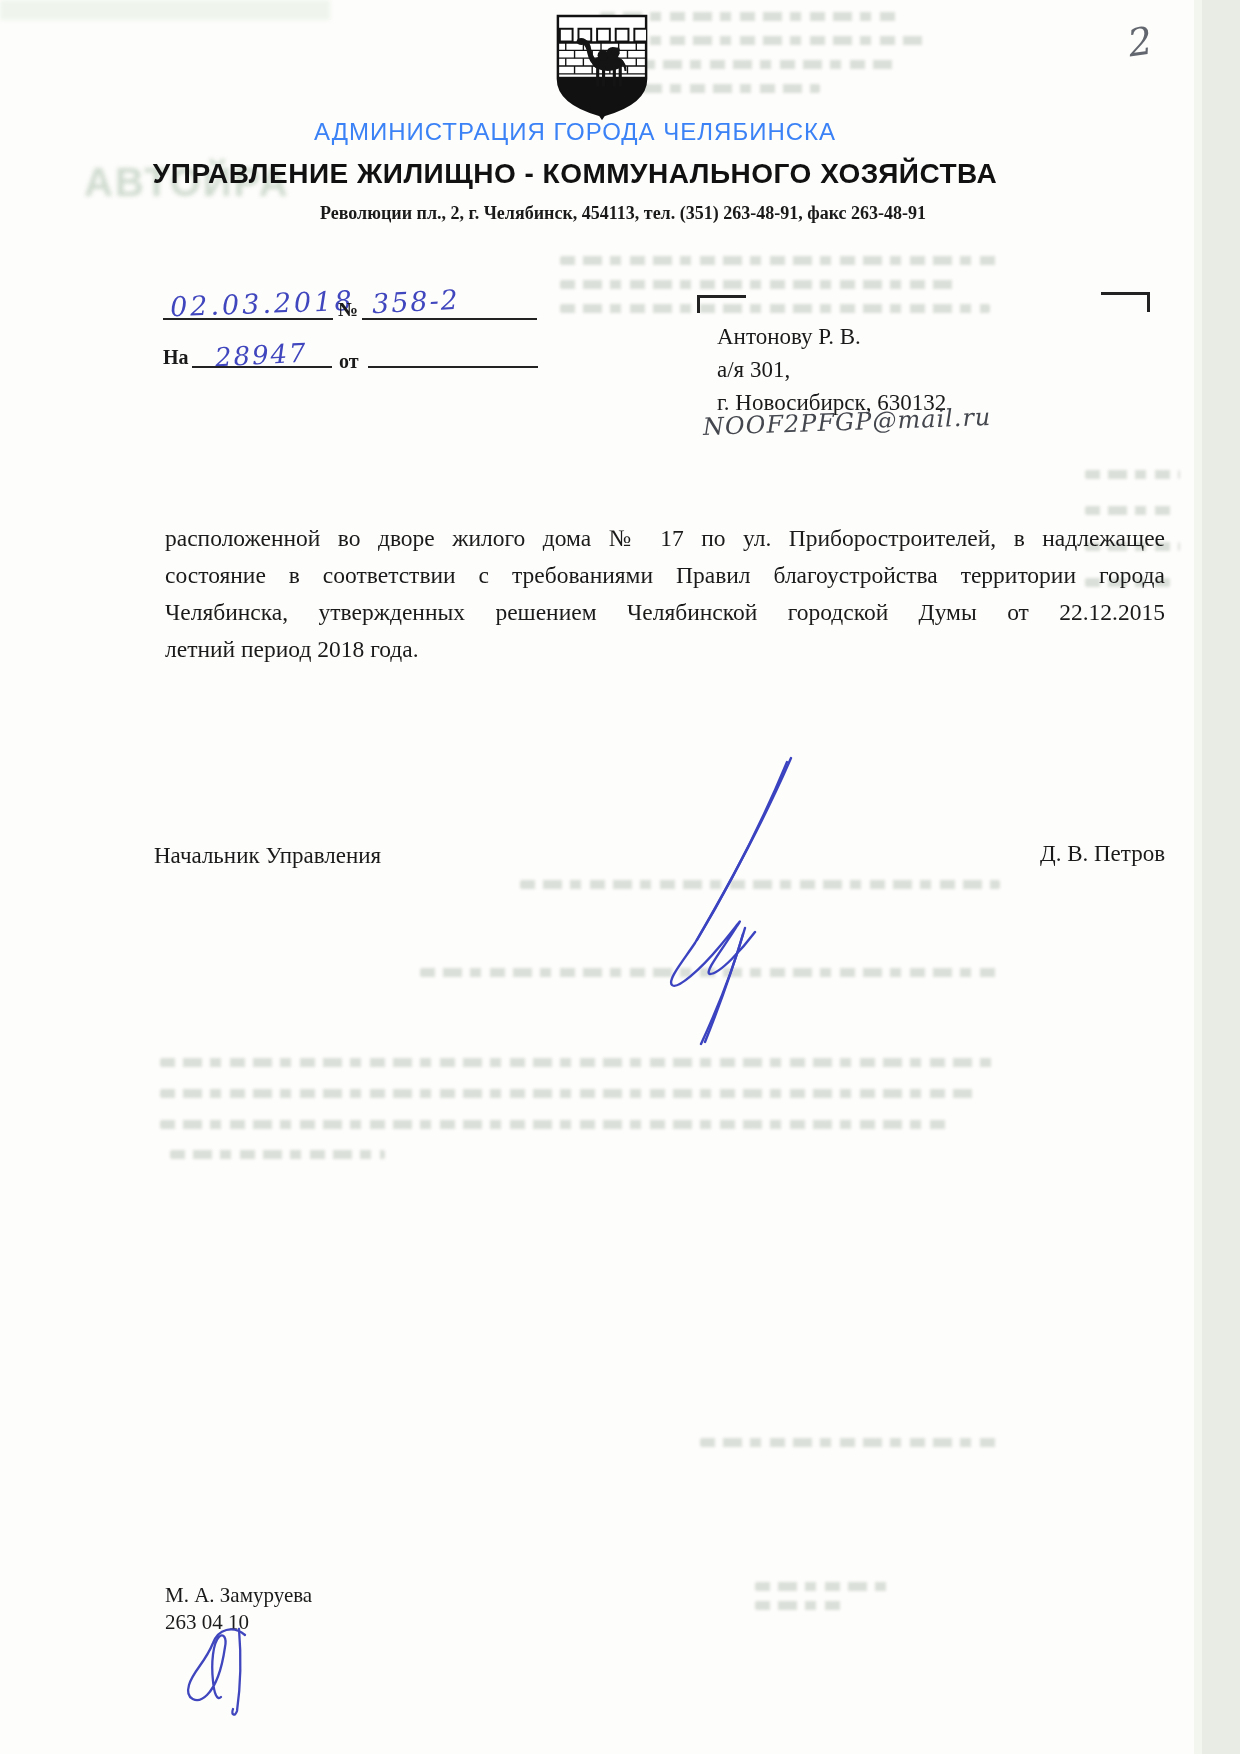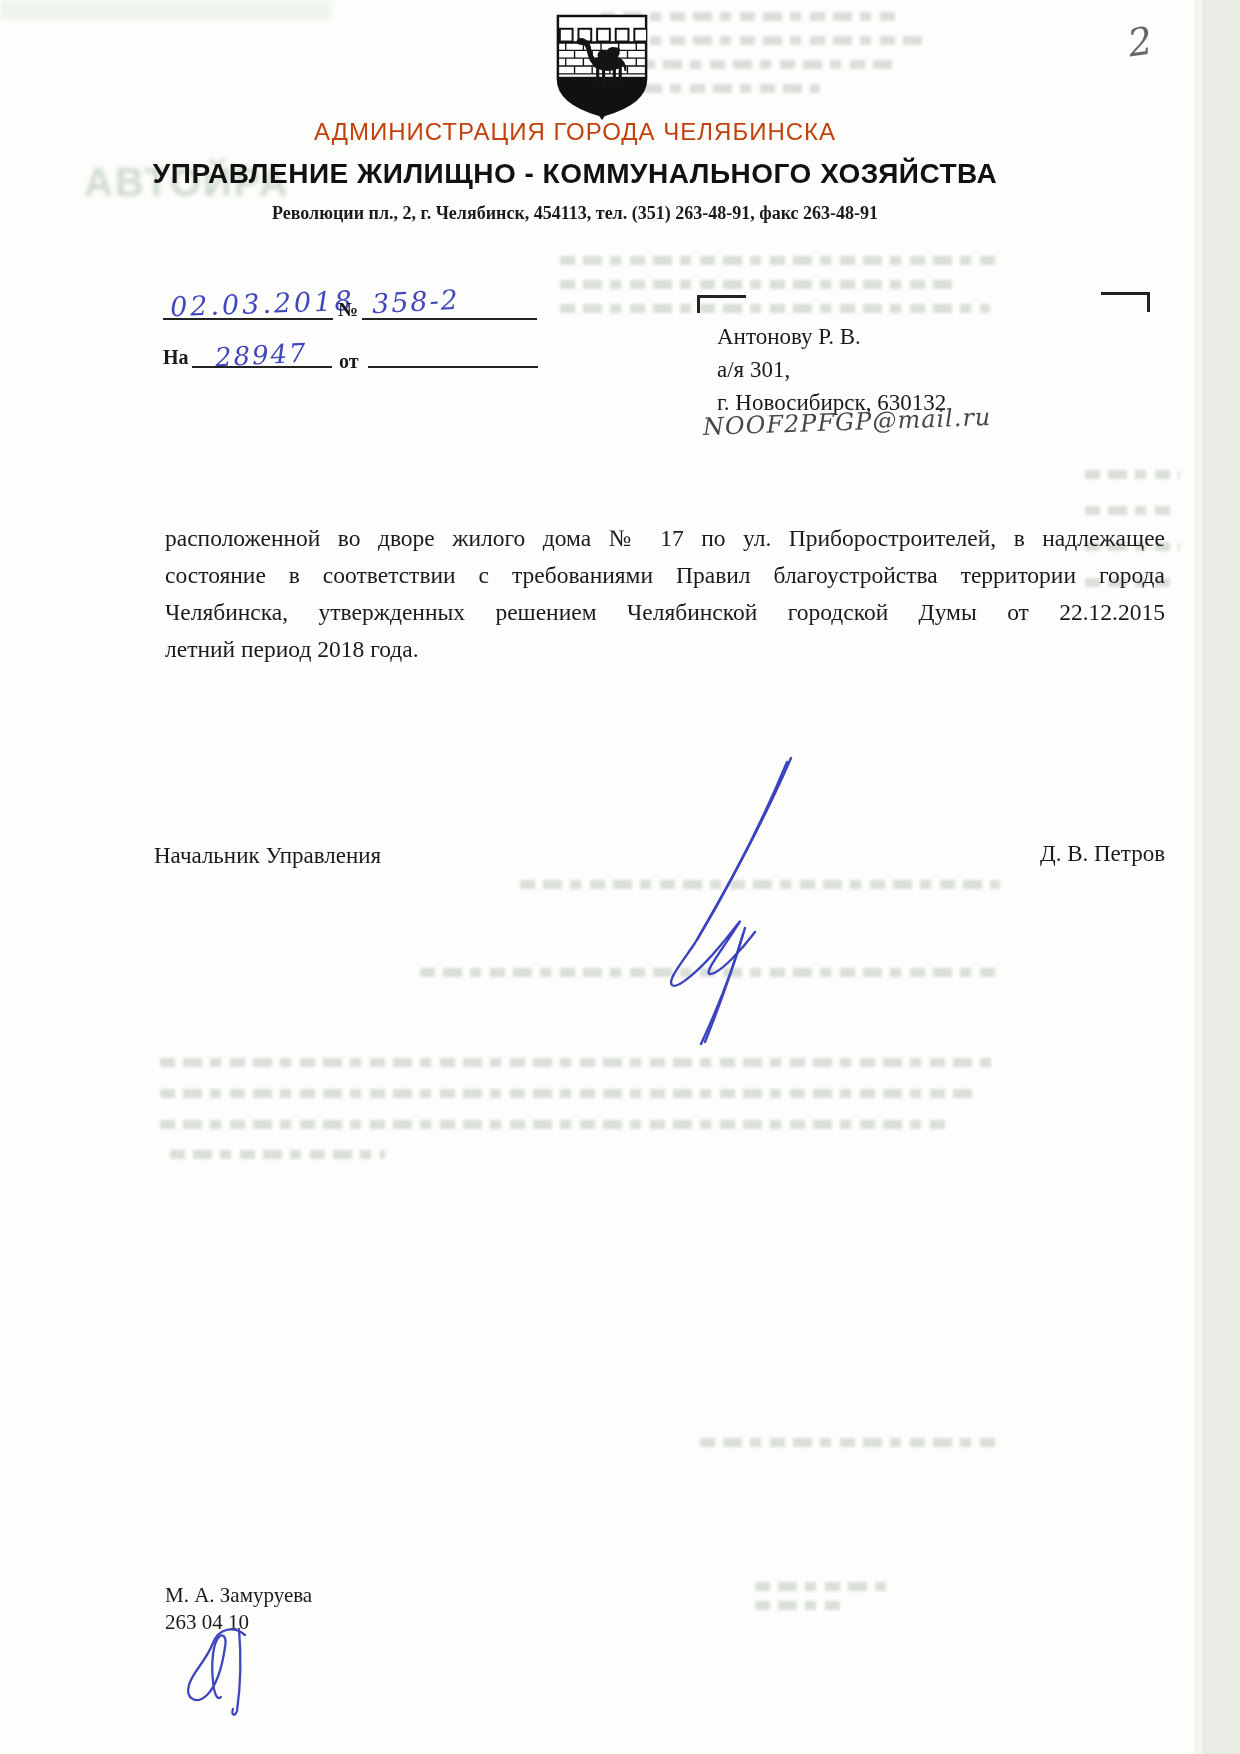--- a/index.html
+++ b/index.html
@@ -11,25 +11,25 @@
   .abs { position:absolute; }
 
   
   .scan-stripe { position:absolute; top:0; right:0; width:38px; height:1754px;
     background:#e9ece4; }
   .scan-stripe2 { position:absolute; top:0; right:38px; width:8px; height:1754px;
     background:#f3f5ef; }
 
   
   .org-parent { left:0; top:118px; width:1150px; text-align:center;
-    font-family:"Liberation Sans", sans-serif; font-size:24px; letter-spacing:1px; color:#c2410c; }
+    font-family:"Liberation Sans", sans-serif; font-size:24px; letter-spacing:1px; color:#3b82f6; }
   .org-name { left:0; top:158px; width:1150px; text-align:center;
     font-family:"Liberation Sans", sans-serif; font-size:28px; font-weight:bold; letter-spacing:0.5px; color:#111; }
   .address-line { left:0; top:203px; width:1150px; text-align:center;
-    font-size:18px; font-weight:bold; }
+    font-size:18px; font-weight:bold;padding-left:48px; }
 
   
   .ref-label { font-size:20px; font-weight:bold; }
   .uline { position:absolute; border-bottom:2px solid #222; height:0; }
   .hw { font-family:"DejaVu Serif", serif; font-style:italic; color:#4046bd; }
   .hw-date   { left:170px; top:288px; font-size:27px; letter-spacing:3px; transform:rotate(-2deg); }
   .hw-number { left:372px; top:286px; font-size:27px; letter-spacing:2px; transform:rotate(-3deg); }
   .hw-incoming { left:215px; top:340px; font-size:26px; letter-spacing:2px; transform:rotate(-3deg); }
 
   

